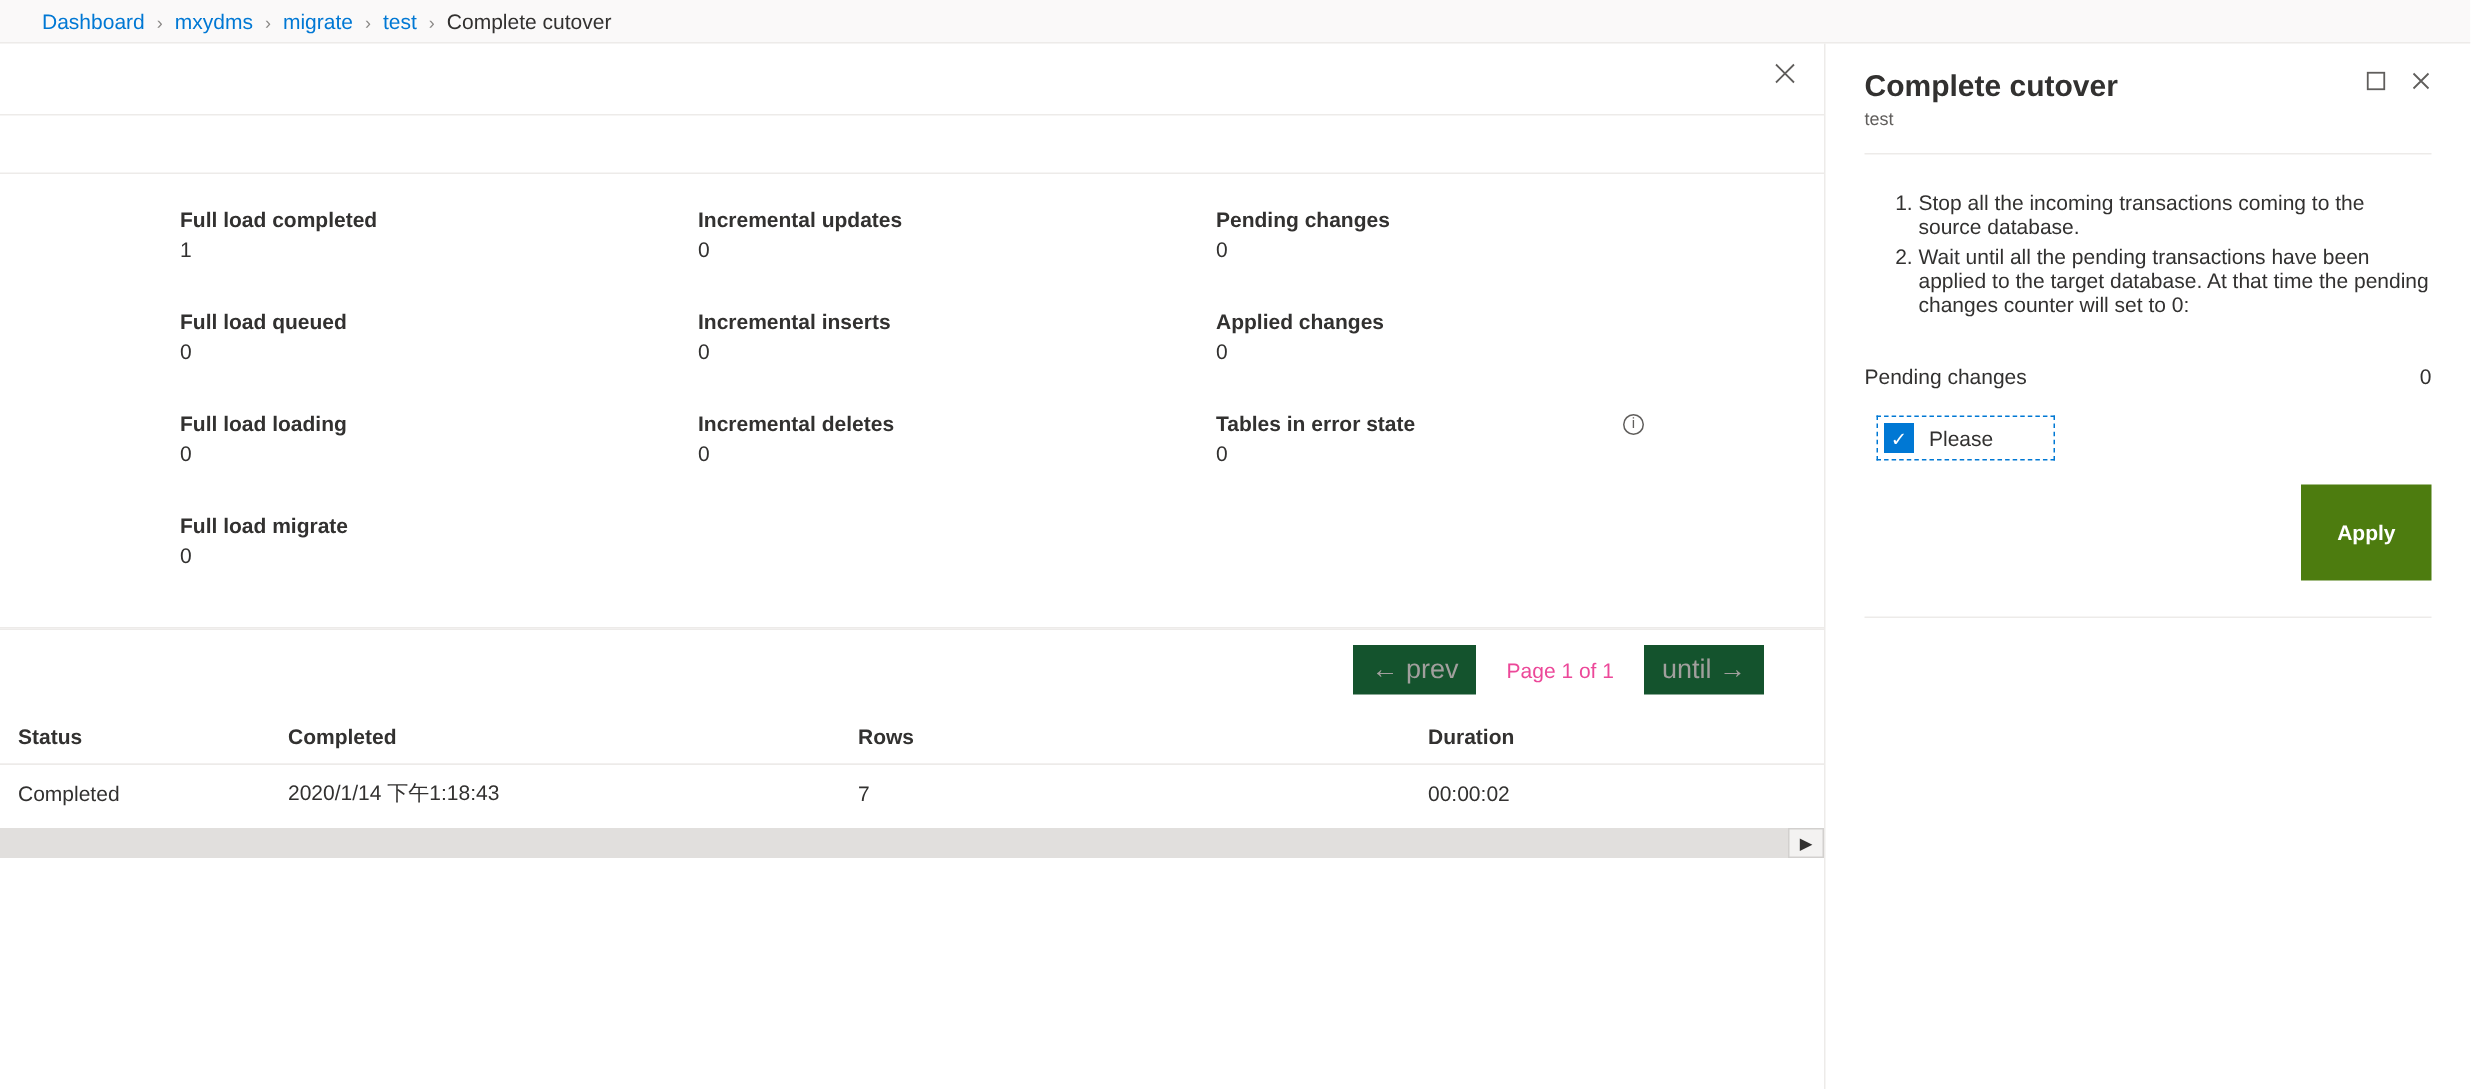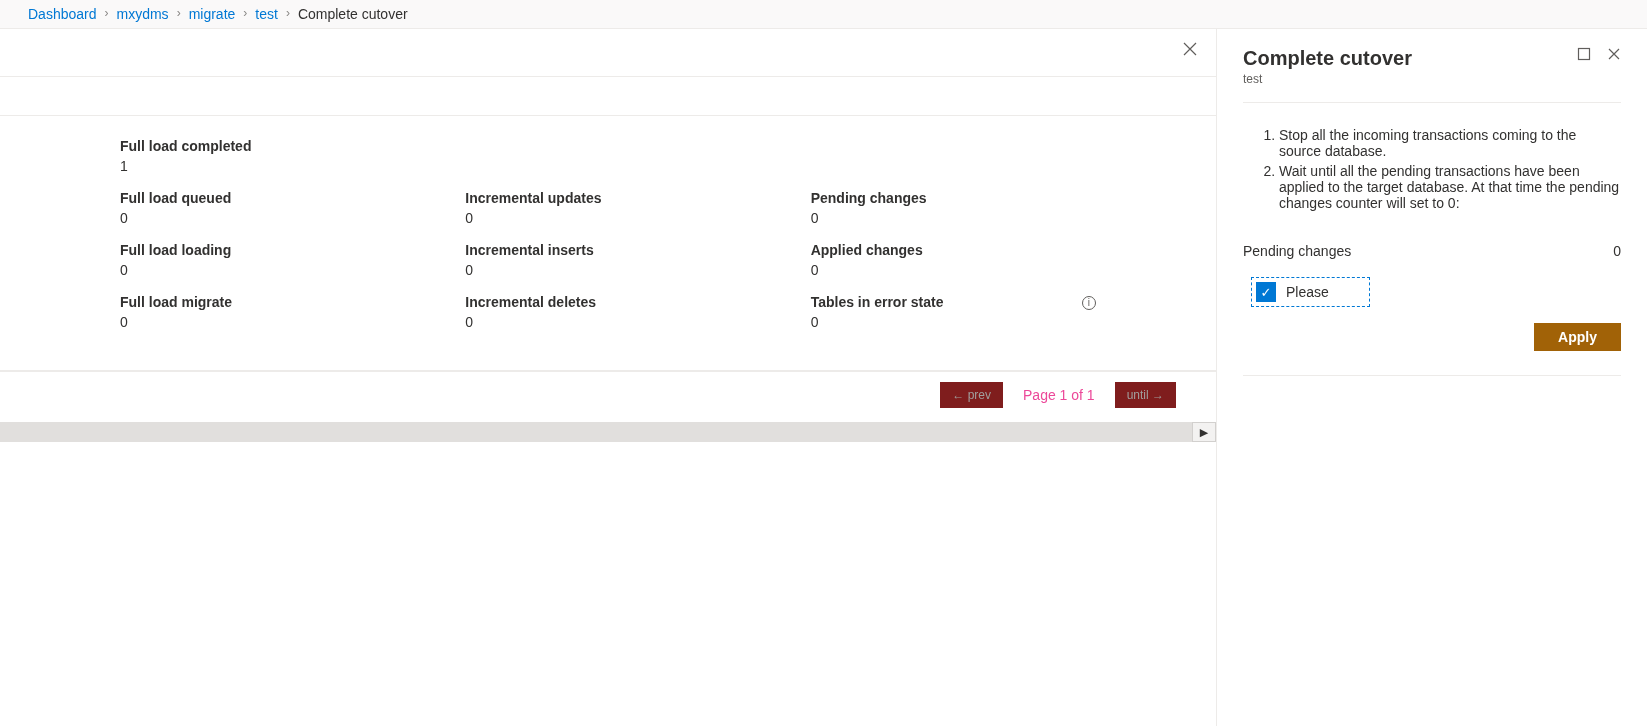--- a/index.html
+++ b/index.html
@@ -15,21 +15,21 @@
   .root {
     width: 1647px;
     height: 726px;
     display: flex;
     flex-direction: column;
     background: #fff;
   }
   
   .breadcrumb {
     display: flex;
-    align-items: flex-start;
+    align-items: flex-end;
     padding: 6px 28px;
     font-size: 14px;
     background: #faf9f9;
     border-bottom: 1px solid #edebe9;
     gap: 8px;
   }
   .breadcrumb a { color: #0078d4; text-decoration: none; cursor: pointer;}
   .breadcrumb .sep { color: #8a8886; font-size: 12px;}
   .breadcrumb .current { color: #323130; }
   
@@ -62,22 +62,21 @@
     display: flex;
     gap: 60px;
     border-bottom: 1px solid #edebe9;
     border-top: 1px solid #edebe9;
     margin-top: 38px;
   }
   .metrics-col {
     flex: 1;
     display: flex;
     flex-direction: column;
-    gap: 16px;
-    justify-content: flex-end;
+    gap: 32px;
   }
   .metric .label { font-weight: 600; font-size: 14px; color:#323130;}
   .metric .value { font-size: 14px; margin-top: 4px; color:#323130;}
   .metric-with-info {
     display: flex;
     align-items: flex-start;
     gap: 8px;
   }
   .info-icon {
     width: 14px; height: 14px;
@@ -94,24 +93,24 @@
   .paging {
     display: flex;
     justify-content: flex-end;
     align-items: center;
     padding: 10px 40px 10px 10px;
     gap: 20px;
     border-top: 1px solid #edebe9;
     margin-top: 0px;
   }
   .page-btn {
-    background: #7f1d1d;
+    background: #14532d;
     border: none;
     padding: 6px 12px;
-    font-size: 12px;
+    font-size: 18px;
     color: #a19f9d;
     cursor: pointer;
   }
   .page-text { color:#ec4899; font-size:14px; }
   
   .table-wrap {
     padding: 0;
   }
   .tbl {
     width: 100%;
@@ -179,22 +178,22 @@
   }
   .sp-check {
     width:20px;height:20px;background:#0078d4;
     display:flex;align-items:center;justify-content:center;
     color:#fff;font-size:13px;
     cursor:pointer;
     flex-shrink:0;
   }
   .sp-apply-row { display:flex; justify-content:flex-end; margin-top:16px; margin-bottom:8px;}
   .btn-apply {
-    background:#a16207; color:#fff; border:none;
-    padding:6px 24px; font-size:14px; font-weight:600; cursor:pointer;
+    background:#4d7c0f; color:#fff; border:none;
+    padding:24px 24px; font-size:14px; font-weight:600; cursor:pointer;
   }
 </style>
 </head>
 <body>
 
 <div class="root">
 
   <nav class="breadcrumb">
     <a>Dashboard</a>
     <span class="sep">›</span>
@@ -275,20 +274,38 @@
         </div>
       </div>
 
       <div class="paging">
         <button class="page-btn">← prev</button>
         <span class="page-text">Page 1 of 1</span>
         <button class="page-btn">until →</button>
       </div>
 
       <div class="table-wrap">
+        <table class="tbl">
+          <thead>
+            <tr>
+              <th class="th-status">Status</th>
+              <th class="th-completed">Completed</th>
+              <th class="th-rows">Rows</th>
+              <th class="th-duration">Duration</th>
+            </tr>
+          </thead>
+          <tbody>
+            <tr>
+              <td class="td-status">Completed</td>
+              <td>2020/1/14 下午1:18:43</td>
+              <td>7</td>
+              <td>00:00:02</td>
+            </tr>
+          </tbody>
+        </table>
         <div class="hscroll">
           <div class="hscroll-arrow">▶</div>
         </div>
       </div>
 
     </div>
 
     <aside class="side-panel">
       <div class="sp-header">
         <div>

